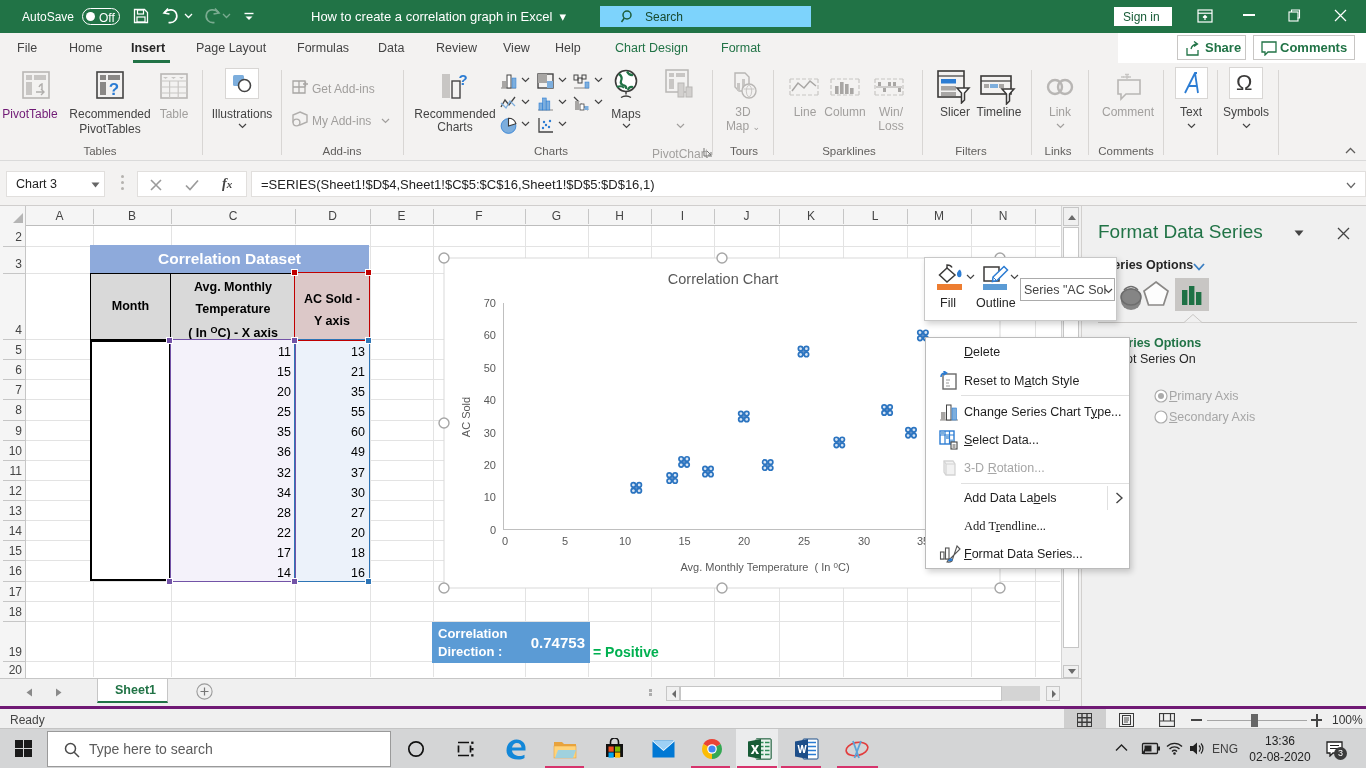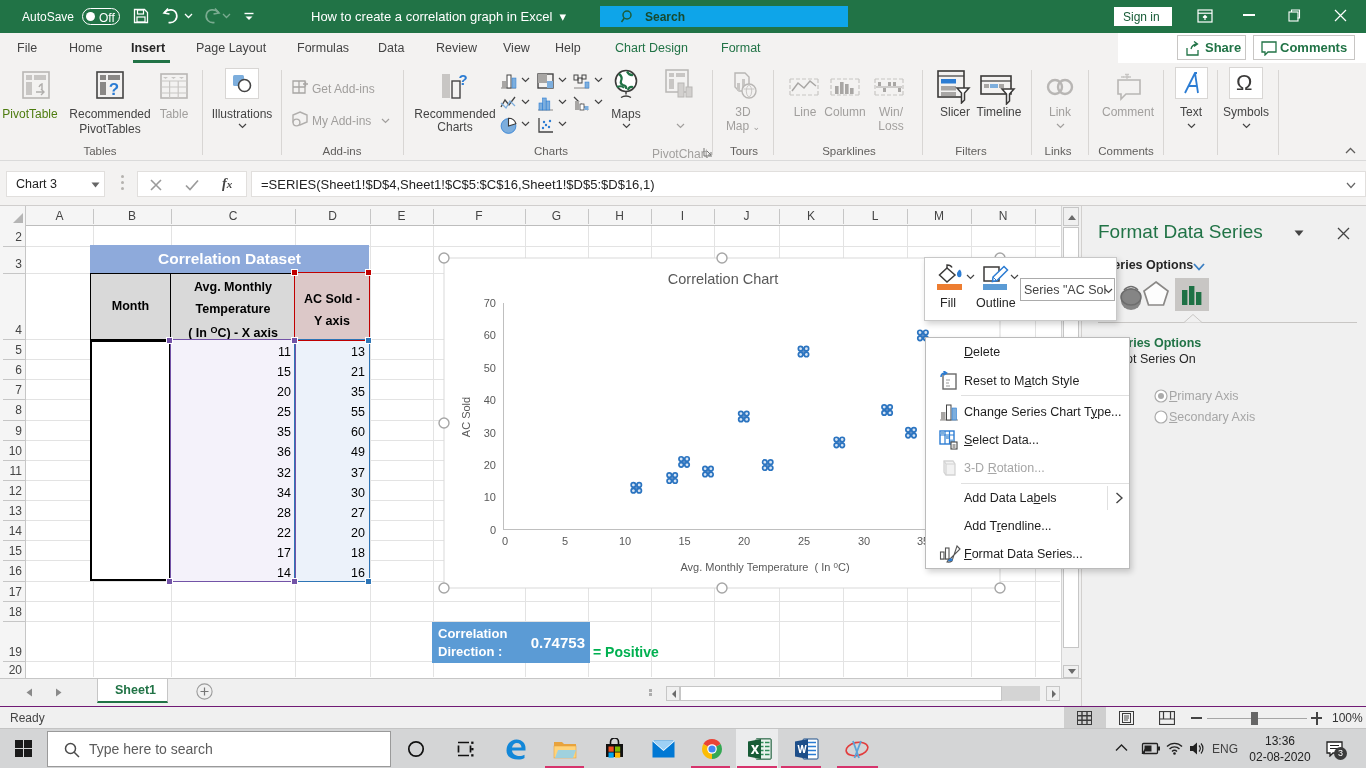--- a/index.html
+++ b/index.html
@@ -34,21 +34,21 @@
     </svg>
     <svg class="abs" style="left:222px;top:13px;opacity:.4" width="9" height="6" viewBox="0 0 9 6">
       <path d="M1 1 L4.5 4.5 L8 1" stroke="#fff" stroke-width="1.3" fill="none"></path>
     </svg>
   <svg class="abs" style="left:243px;top:12px;" width="12" height="10" viewBox="0 0 12 10">
       <path d="M1.5 1.5h9" stroke="#fff" stroke-width="1.4"></path>
       <path d="M2.5 4.5l3.5 3.5 3.5-3.5z" fill="#fff"></path>
     </svg>
   <div class="abs" style="left:311px;top:9px;font-size:13px;">How to create a correlation graph in Excel&nbsp;&nbsp;▾</div>
 
-  <div class="abs" style="left:600px;top:6px;width:248px;height:21px;background:#0ea5e9;font-weight:bold;">
+  <div class="abs" style="left:600px;top:6px;width:211px;height:21px;background:#7dd3fc;">
     <svg class="abs" style="left:20px;top:3px;" width="15" height="15" viewBox="0 0 15 15">
         <circle cx="7" cy="6" r="4" fill="none" stroke="#1d5c38" stroke-width="1.5"></circle>
         <path d="M4.2 9.2 L1.5 13" stroke="#1d5c38" stroke-width="1.5"></path>
       </svg>
     <div class="abs" style="left:45px;top:4px;font-size:12px;color:#184a2e;">Search</div>
   </div>
 
   <div class="abs" style="left:1114px;top:7px;width:58px;height:19px;background:#fff;">
     <div class="abs" style="left:9px;top:3px;font-size:12px;color:#185c37;">Sign in</div>
   </div>
@@ -118,21 +118,21 @@
   <div class="abs" style="left:1018px;top:82px;width:80px;text-align:center;font-size:11.5px;color:#605e5c;">Links</div>
   <div class="abs" style="left:1086px;top:82px;width:80px;text-align:center;font-size:11.5px;color:#605e5c;">Comments</div>
 
   <svg class="abs" style="left:22px;top:8px;" width="29" height="30" viewBox="0 0 29 30">
       <rect x="1" y="1" width="26" height="26" fill="none" stroke="#b8b6b4" stroke-width="1.6"></rect>
       <rect x="4" y="4" width="6" height="5" fill="#c8c6c4"></rect>
       <rect x="12" y="4" width="12" height="5" fill="#c8c6c4"></rect>
       <rect x="4" y="11" width="6" height="13" fill="#c8c6c4"></rect>
       <path d="M14 21 h8 m-3 -3 l3 3 -3 3 M20 13 v-0 m-3 3 a6 6 0 0 1 3-3 l0 6" fill="none" stroke="#b0aeac" stroke-width="1.4"></path>
     </svg>
-  <div class="abs" style="left:0px;top:44px;width:60px;text-align:center;color:#4d7c0f;">PivotTable</div>
+  <div class="abs" style="left:0px;top:44px;width:60px;text-align:center;color:#701a75;">PivotTable</div>
 
   <svg class="abs" style="left:96px;top:8px;" width="29" height="30" viewBox="0 0 29 30">
       <rect x="1" y="1" width="26" height="26" fill="none" stroke="#444" stroke-width="1.6"></rect>
       <rect x="4" y="4" width="6" height="5" fill="#8a8886"></rect>
       <rect x="12" y="4" width="12" height="5" fill="#8a8886"></rect>
       <rect x="4" y="11" width="6" height="13" fill="#8a8886"></rect>
       <text x="18" y="24" font-size="17" font-weight="bold" fill="#2b7cd3" text-anchor="middle" font-family="Liberation Sans">?</text>
     </svg>
   <div class="abs" style="left:63px;top:44px;width:94px;text-align:center;color:#444;">Recommended</div>
   <div class="abs" style="left:63px;top:59px;width:94px;text-align:center;color:#444;">PivotTables</div>
@@ -735,21 +735,21 @@
     </div>
   <div class="abs" style="left:680px;top:7px;width:360px;height:15px;background:#d4d4d4;"></div>
   <div class="abs" style="left:680px;top:7px;width:322px;height:15px;background:#fff;border:1px solid #c6c6c6;"></div>
   <div class="abs" style="left:1046px;top:7px;width:14px;height:15px;background:#f0f0f0;border:1px solid #c6c6c6;">
       <svg class="abs" style="left:4px;top:3px;" width="6" height="8" viewBox="0 0 6 8">
         <path d="M1 0 L5 4 L1 8z" fill="#6a6a6a"></path>
       </svg>
     </div>
 </div>
 
-<div class="abs" style="left:0;top:706px;width:1366px;height:22px;background:#f0f0f0;border-top:1px solid #701a75;">
+<div class="abs" style="left:0;top:706px;width:1366px;height:22px;background:#f0f0f0;border-top:3px solid #701a75;">
   <div class="abs" style="left:10px;top:4px;font-size:12px;color:#444;">Ready</div>
   <div class="abs" style="left:1064px;top:0;width:42px;height:22px;background:#cfcfcf;"></div>
   <svg class="abs" style="left:1077px;top:4px;" width="15" height="14" viewBox="0 0 15 14">
       <rect x="0.5" y="0.5" width="14" height="13" fill="none" stroke="#3b3b3b" stroke-width="1"></rect>
       <path d="M0 4.8h15M0 9.2h15M5 0v14M10 0v14" stroke="#3b3b3b" stroke-width="1.4"></path>
     </svg>
   <svg class="abs" style="left:1119px;top:4px;" width="15" height="14" viewBox="0 0 15 14">
       <rect x="0.5" y="0.5" width="14" height="13" fill="none" stroke="#3b3b3b" stroke-width="1"></rect>
       <rect x="3.5" y="2.5" width="8" height="9" fill="none" stroke="#3b3b3b" stroke-width="1"></rect>
       <path d="M5 5h5M5 7h5M5 9h4" stroke="#3b3b3b" stroke-width="0.9"></path>
@@ -976,21 +976,21 @@
       <path d="M5 3 h9 l2 3 v11 h-9 l-2-3z" fill="#e8e8e8" stroke="#b0b0b0" stroke-width="1.3"></path>
       <path d="M5 3 l2 3 h9 M7 6 v11" fill="none" stroke="#b0b0b0" stroke-width="1.2"></path>
     </svg>
   <div class="abs" style="left:38px;top:123px;color:#a6a6a6;">3-D <u>R</u>otation...</div>
   <div class="abs" style="left:35px;top:144.5px;width:168px;height:1px;background:#e0e0e0;"></div>
   <div class="abs" style="left:38px;top:153px;">Add Data La<u>b</u>els</div>
   <div class="abs" style="left:181px;top:148px;width:1px;height:24px;background:#e0e0e0;"></div>
   <svg class="abs" style="left:189px;top:154px;" width="8" height="12" viewBox="0 0 8 12">
       <path d="M1.5 1 L7 6 L1.5 11" stroke="#444" stroke-width="1.4" fill="none"></path>
     </svg>
-  <div class="abs" style="left:38px;top:181px;">Add T<u>r</u>endline...</div>
+  <div class="abs" style="left:38px;top:181px;font-family:Liberation Serif, serif;">Add T<u>r</u>endline...</div>
   <svg class="abs" style="left:13px;top:206px;" width="22" height="22" viewBox="0 0 22 22">
       <path d="M1 15 h13" stroke="#8a8886"></path>
       <rect x="1.5" y="8" width="3.5" height="7" fill="#fff" stroke="#555" stroke-width="1.1"></rect>
       <rect x="6.5" y="4" width="3.5" height="11" fill="#fff" stroke="#555" stroke-width="1.1"></rect>
       <path d="M18 2 L21 5 L12 14 q-3 1.5 -4 4 q3 0.5 5-1z" fill="#fff" stroke="#555" stroke-width="1.1"></path>
       <path d="M8 18 q2-3 4-4 l2 2 q-2 2-5 1z" fill="#2b7cd3"></path>
     </svg>
   <div class="abs" style="left:38px;top:209px;"><u>F</u>ormat Data Series...</div>
 </div>
 

